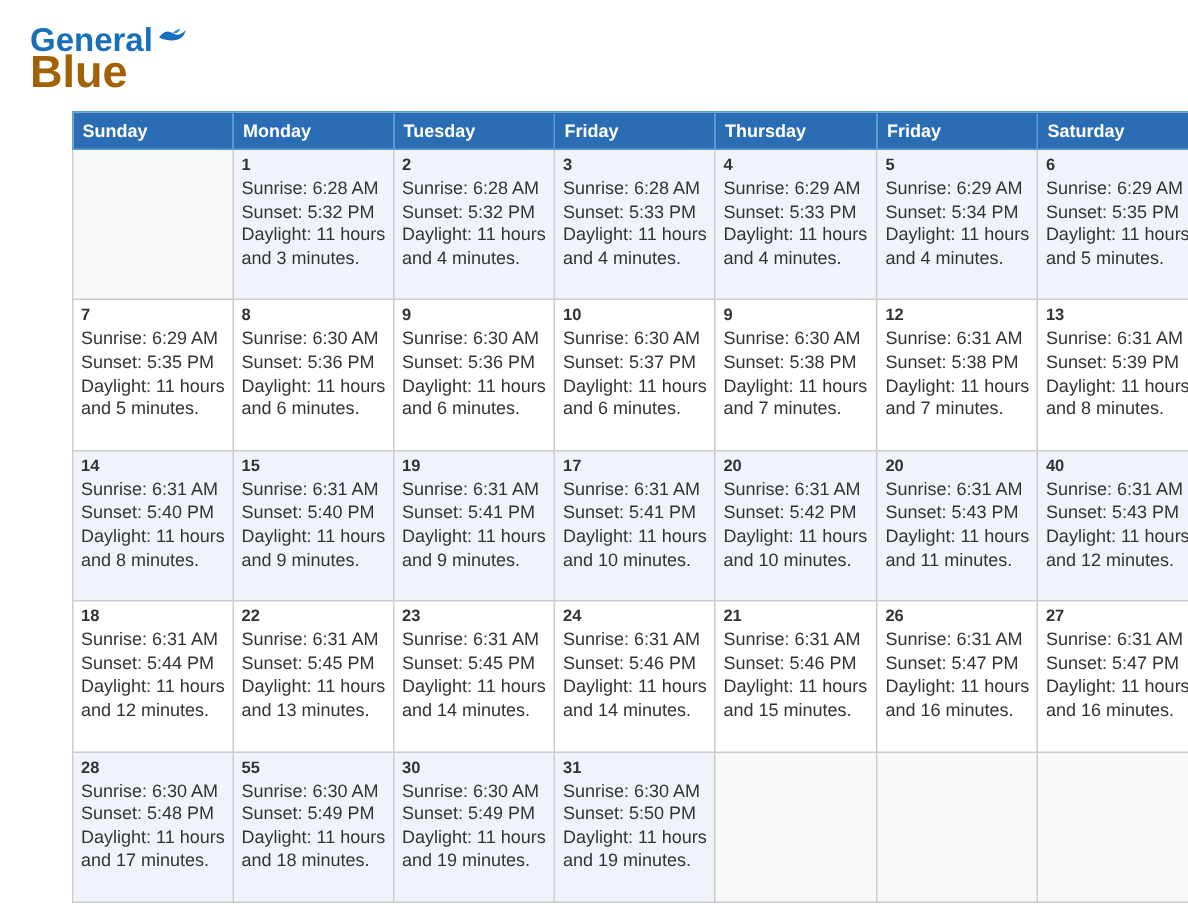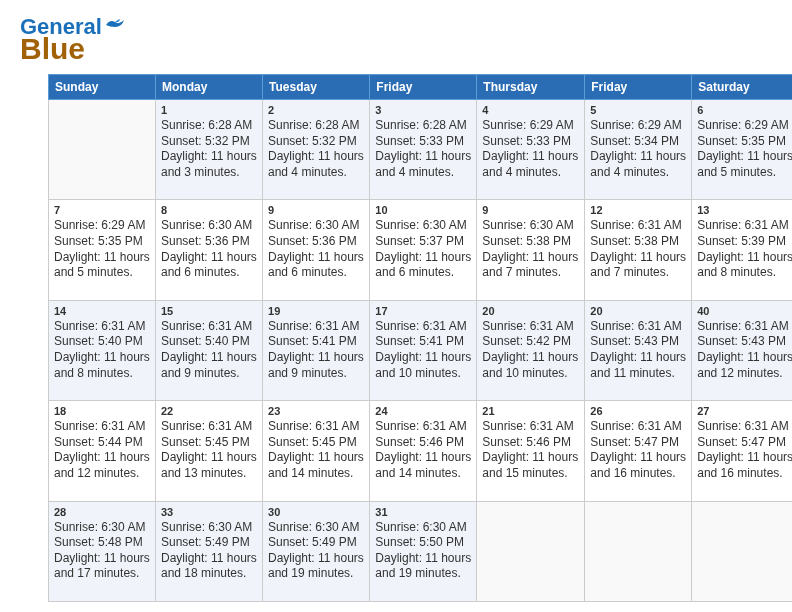--- a/index.html
+++ b/index.html
@@ -330,21 +330,21 @@
         </tr>
         <tr>
           <td>
             <span class="day-number">28</span>
             <div class="cell-content" style="white-space: pre-line;">Sunrise: 6:30 AM
 Sunset: 5:48 PM
 Daylight: 11 hours
 and 17 minutes.</div>
           </td>
           <td>
-            <span class="day-number">33</span>
+            <span class="day-number">55</span>
             <div class="cell-content" style="white-space: pre-line;">Sunrise: 6:30 AM
 Sunset: 5:49 PM
 Daylight: 11 hours
 and 18 minutes.</div>
           </td>
           <td>
             <span class="day-number">30</span>
             <div class="cell-content" style="white-space: pre-line;">Sunrise: 6:30 AM
 Sunset: 5:49 PM
 Daylight: 11 hours

